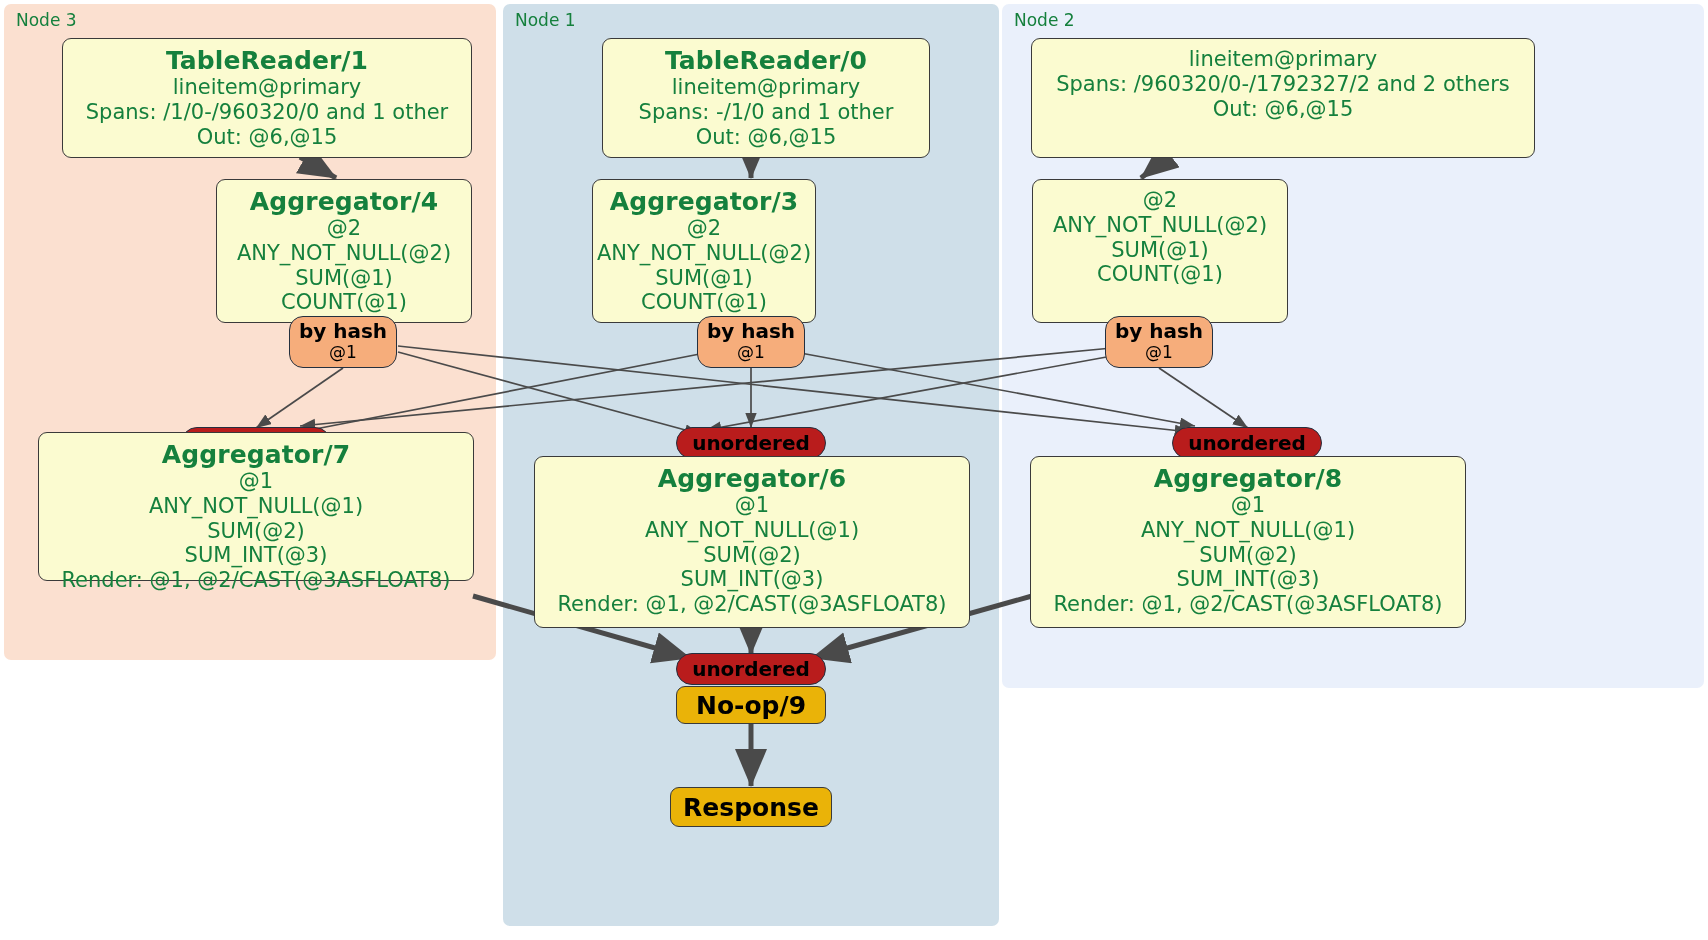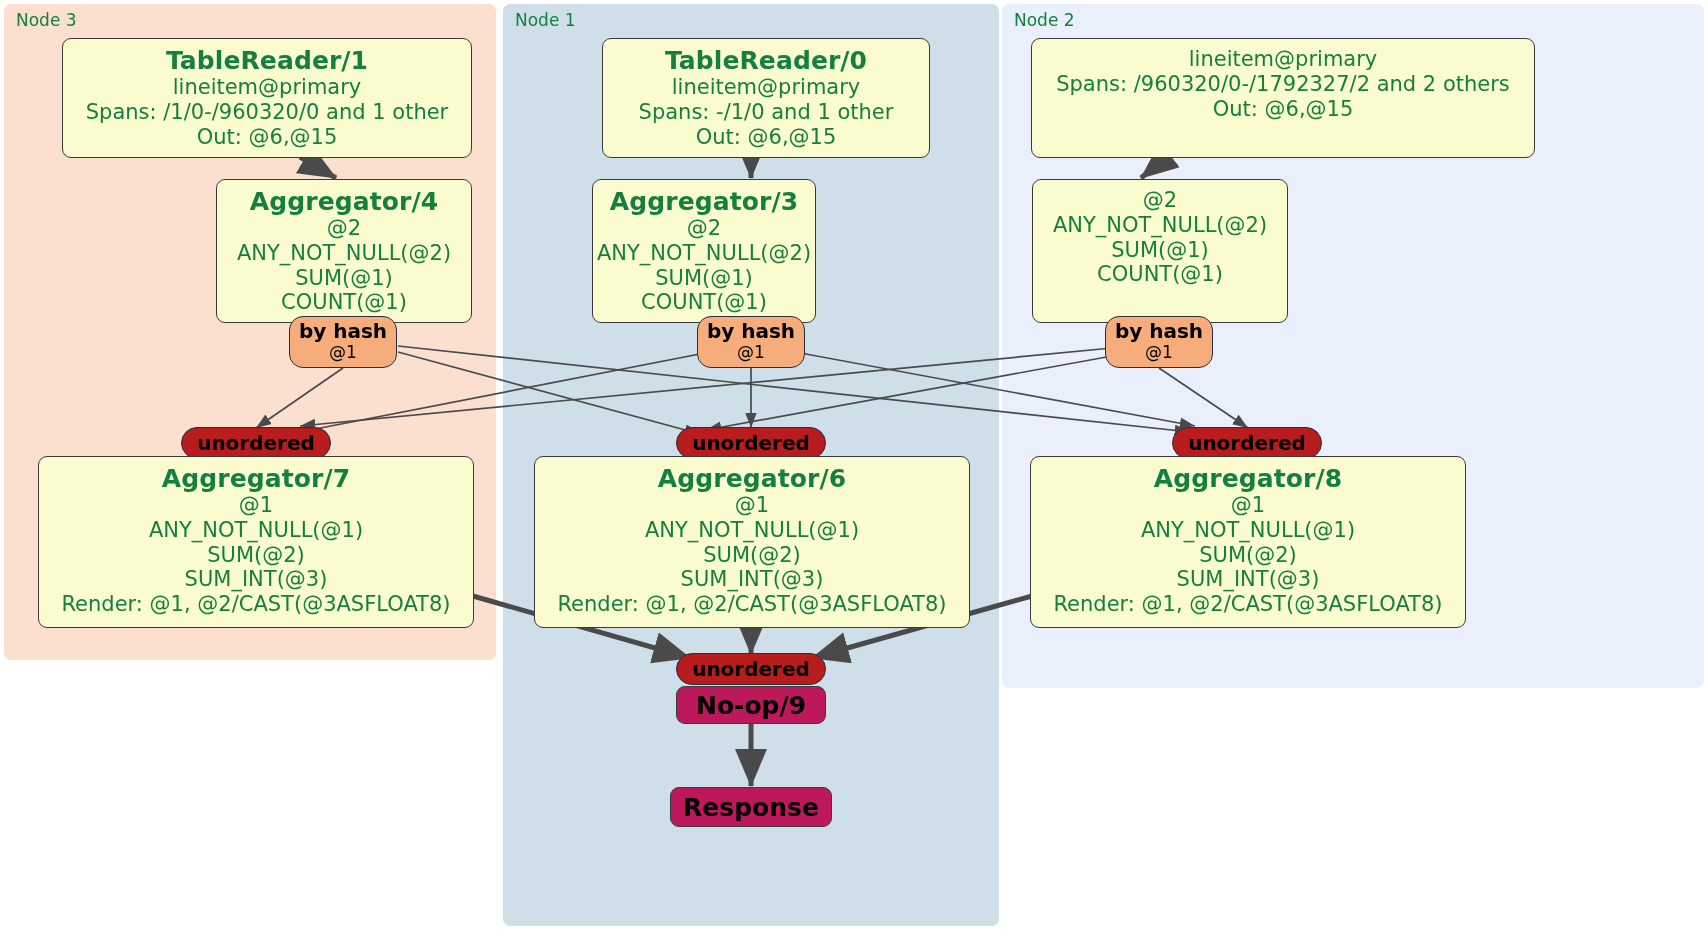--- a/index.html
+++ b/index.html
@@ -25,21 +25,21 @@
     background:#fbfbd0;border:1.6px solid #3a3a3a;border-radius:9px;
     text-align:center;color:#15803d;
     padding-top:8px;
     box-shadow:0 0 0 0 rgba(0,0,0,0);
   }
   .proc-box .ttl{font-size:25px;font-weight:bold;line-height:1.12;letter-spacing:.1px;}
   .proc-box .ln{font-size:21px;font-weight:400;line-height:1.18;white-space:nowrap;}
 
   .mini-box{
     position:absolute;box-sizing:border-box;
-    background:#be185d;border:1.6px solid #3a3a3a;border-radius:9px;
+    background:#eab308;border:1.6px solid #3a3a3a;border-radius:9px;
     display:flex;align-items:center;justify-content:center;
     font-size:25px;font-weight:bold;color:#000;
   }
 
   
   .pill{
     position:absolute;box-sizing:border-box;
     border:1.6px solid #24303f;border-radius:20px;text-align:center;
     color:#000;
   }
@@ -178,21 +178,21 @@
   </div>
 
   <div class="pill pill-unordered" style="left:676px;top:427px;width:150px;height:32px;">
     <span>unordered</span>
   </div>
 
   <div class="pill pill-unordered" style="left:1172px;top:427px;width:150px;height:32px;">
     <span>unordered</span>
   </div>
 
-  <div class="proc-box" style="left:38px;top:456px;width:436px;height:172px;">
+  <div class="proc-box" style="left:38px;top:432px;width:436px;height:149px;">
     <div class="ttl">Aggregator/7</div>
     <div class="ln">@1</div>
     <div class="ln">ANY_NOT_NULL(@1)</div>
     <div class="ln">SUM(@2)</div>
     <div class="ln">SUM_INT(@3)</div>
     <div class="ln">Render: @1, @2/CAST(@3ASFLOAT8)</div>
   </div>
 
   <div class="proc-box" style="left:534px;top:456px;width:436px;height:172px;">
     <div class="ttl">Aggregator/6</div>

